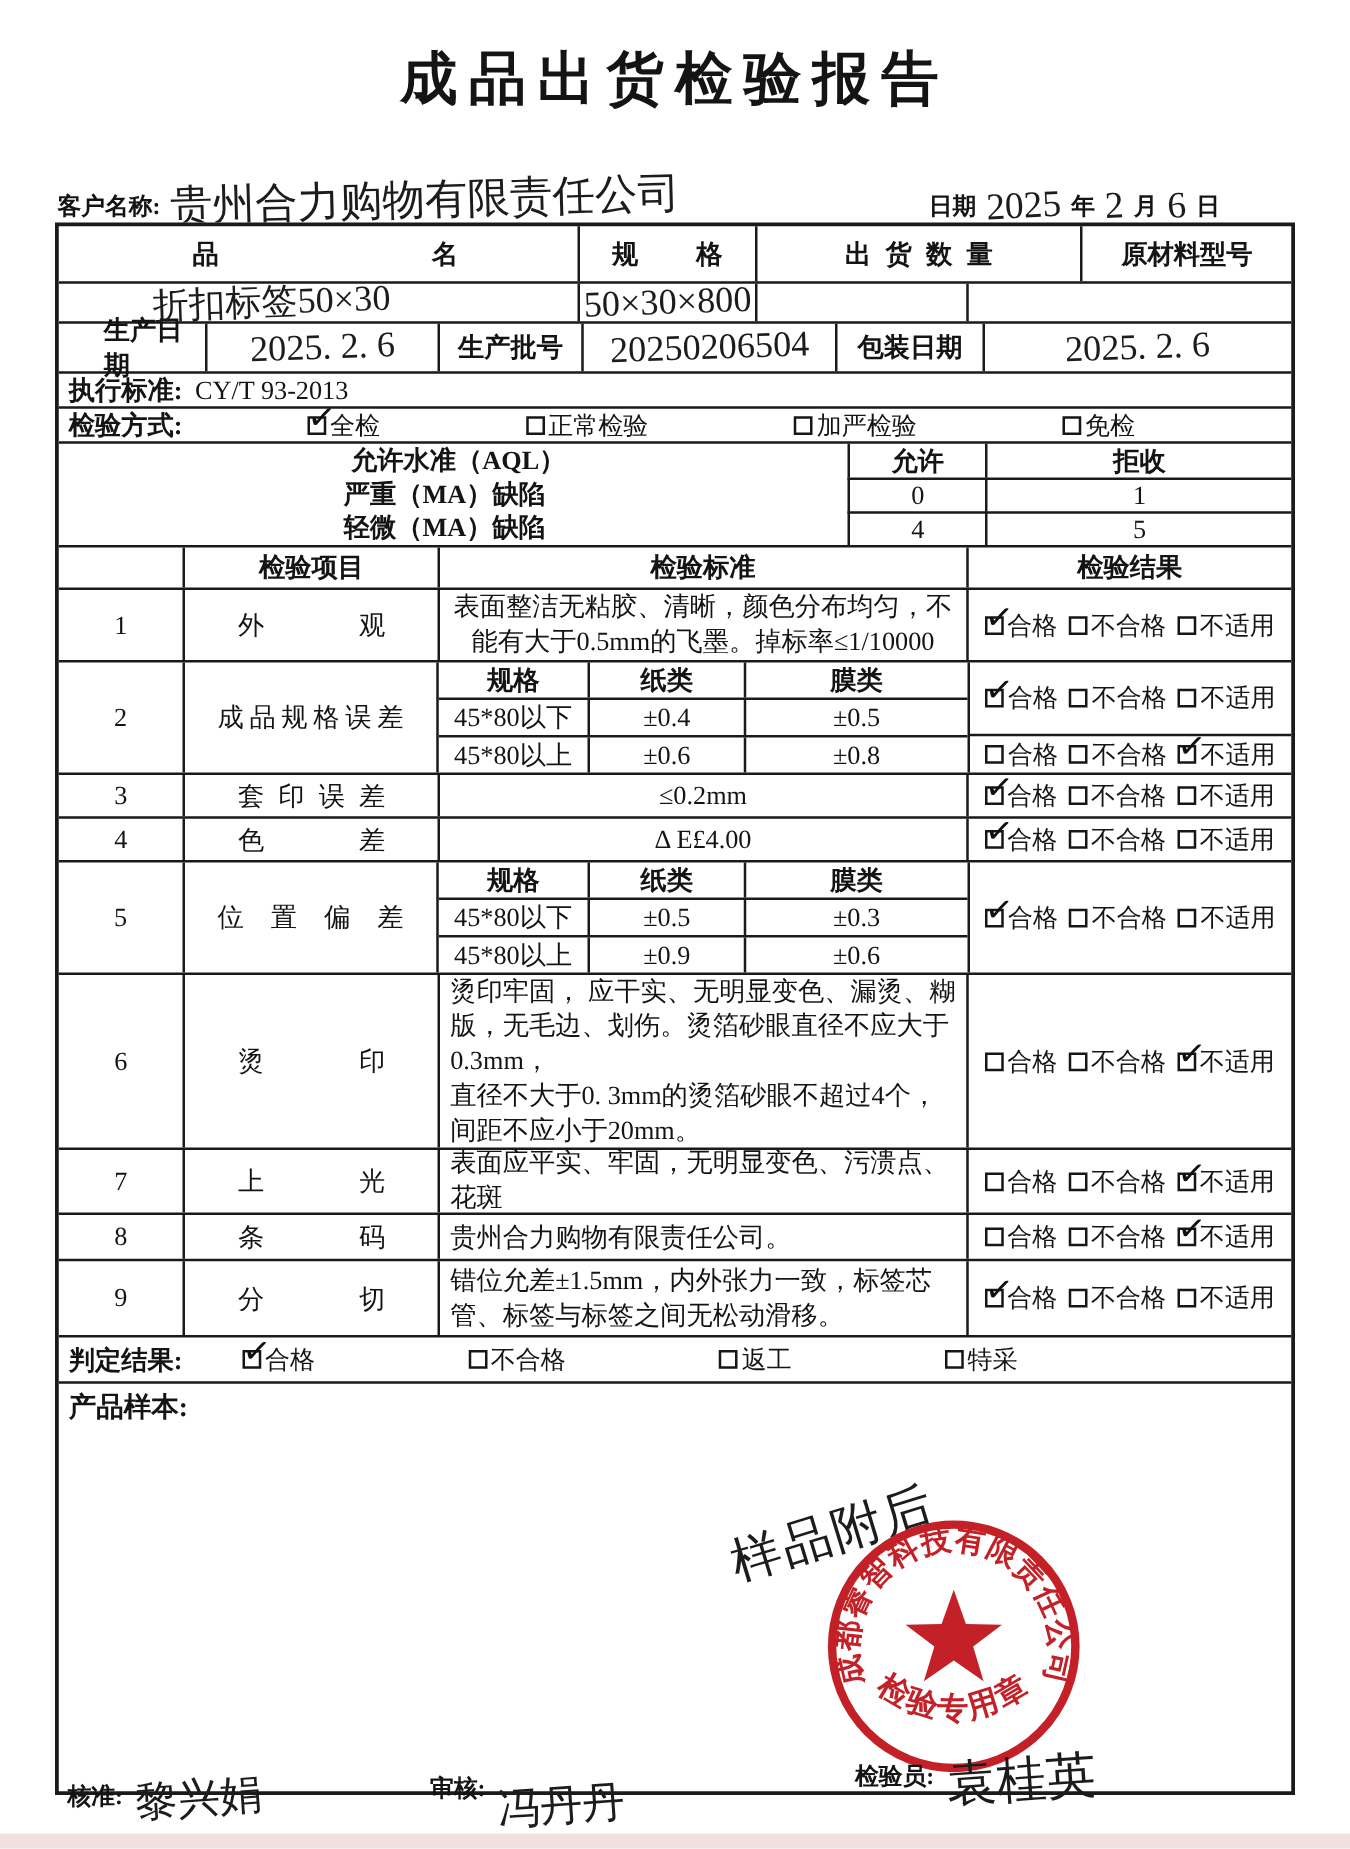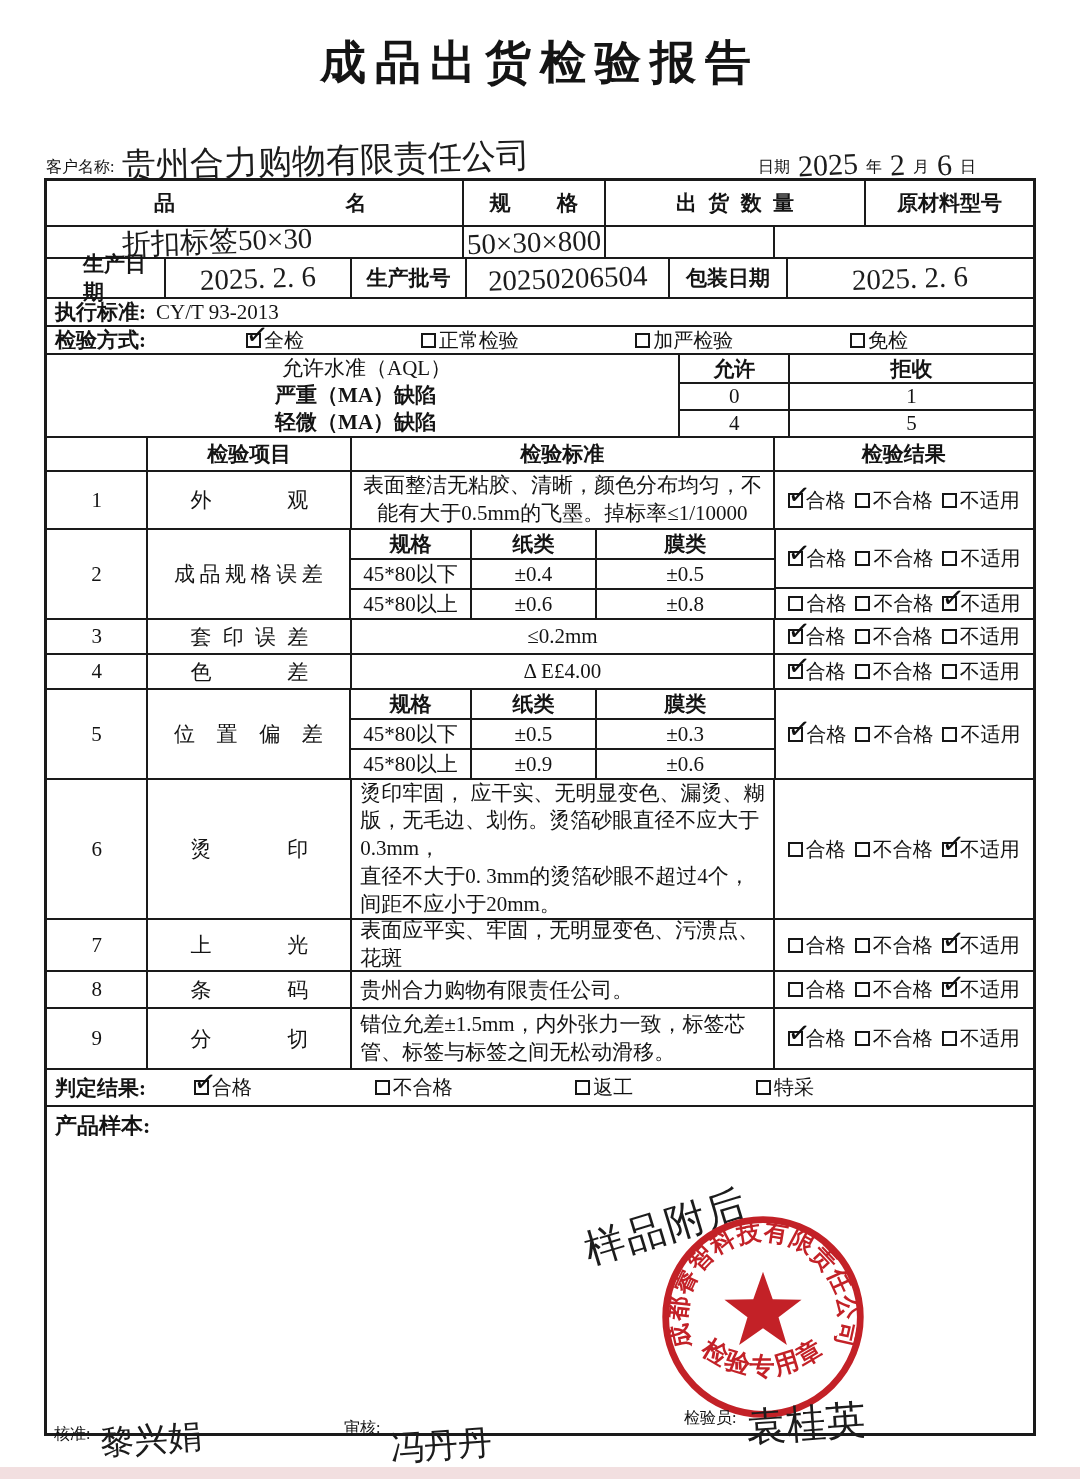--- a/index.html
+++ b/index.html
@@ -5,21 +5,21 @@
   * { box-sizing: border-box; margin: 0; padding: 0; }
   html,body { background:#e9e9e9; }
   body { width:1080px; font-family:"Liberation Serif", serif; color:#141414; }
   .page { position:relative; width:1080px; height:1479px; background:#ffffff; overflow:hidden; }
 
   .title { position:absolute; top:32px; left:0; width:100%; text-align:center;
            font-size:46px; font-weight:bold; letter-spacing:9px; }
 
   .cust-line { position:absolute; top:138px; left:46px; width:990px; height:40px;
                display:flex; justify-content:space-between; align-items:flex-end; }
-  .plabel { font-size:16px; font-weight:normal; white-space:nowrap; }
+  .plabel { font-size:19px; font-weight:bold; white-space:nowrap; }
   .hw { font-family: cursive; color:#1c1c1c; }
   .cust-hw { font-size:34px; line-height:30px; display:inline-block; transform:rotate(-1.5deg); margin-left:4px; }
   .date-right { display:flex; align-items:flex-end; gap:8px; padding-right:60px; }
   .date-hw { font-size:30px; line-height:26px; display:inline-block; transform:rotate(-3deg); }
 
   .form { position:absolute; left:44px; top:178px; width:992px; border:3px solid #1a1a1a; background:#fff; font-size:21px; }
   .band { display:flex; border-top:2px solid #1a1a1a; }
   .band:first-child { border-top:none; }
   .cell { border-left:2px solid #1a1a1a; display:flex; align-items:center; justify-content:center; overflow:visible; }
   .cell:first-child { border-left:none; }
@@ -31,21 +31,21 @@
   .prewrap { white-space:pre-wrap; line-height:1.32; }
 
   
   .cA1{width:410px;margin-left:12px;} .cA2{width:145px;} .cA3{width:172px;} .cA4{width:265px;}
   .cC1{width:118px;padding-left:36px;} .cC2{width:187px;} .cC3{width:115px;} .cC4{width:205px;} .cC5{width:118px;} .cC6{width:249px;}
   .cI1{width:100px;} .cI2{width:205px;} .cI3{width:425px;} .cI4{width:262px;}
   .prod-hw { font-size:29px; transform:rotate(-2deg); display:inline-block; }
 
   
   .aql-left { width:635px; display:flex; flex-direction:column; }
-  .aql-title { height:27px; line-height:26px; padding-left:8px; font-weight:normal; }
+  .aql-title { height:27px; line-height:26px; padding-left:8px; font-weight:bold; }
   .aql-defect { height:27px; line-height:27px; text-align:center; padding-right:14px; font-weight:bold; }
   .aql-right { width:357px; display:grid; grid-template-columns:110px 1fr; }
   .aql-right > div { height:27px; border-left:2px solid #1a1a1a; display:flex; align-items:center; justify-content:center; }
   .aql-right > div:nth-child(n+3) { border-top:2px solid #1a1a1a; }
 
   
   .cbg { display:flex; align-items:center; gap:9px; font-size:20px; }
   .cbi { display:flex; align-items:center; position:relative; white-space:nowrap; }
   .cb { width:15px; height:15px; border:2px solid #161616; margin-right:3px; position:relative; flex:none; background:#fff; }
   .tick { position:absolute; left:-2px; top:-14px; font-style:normal; font-weight:bold; font-size:27px; line-height:1;

